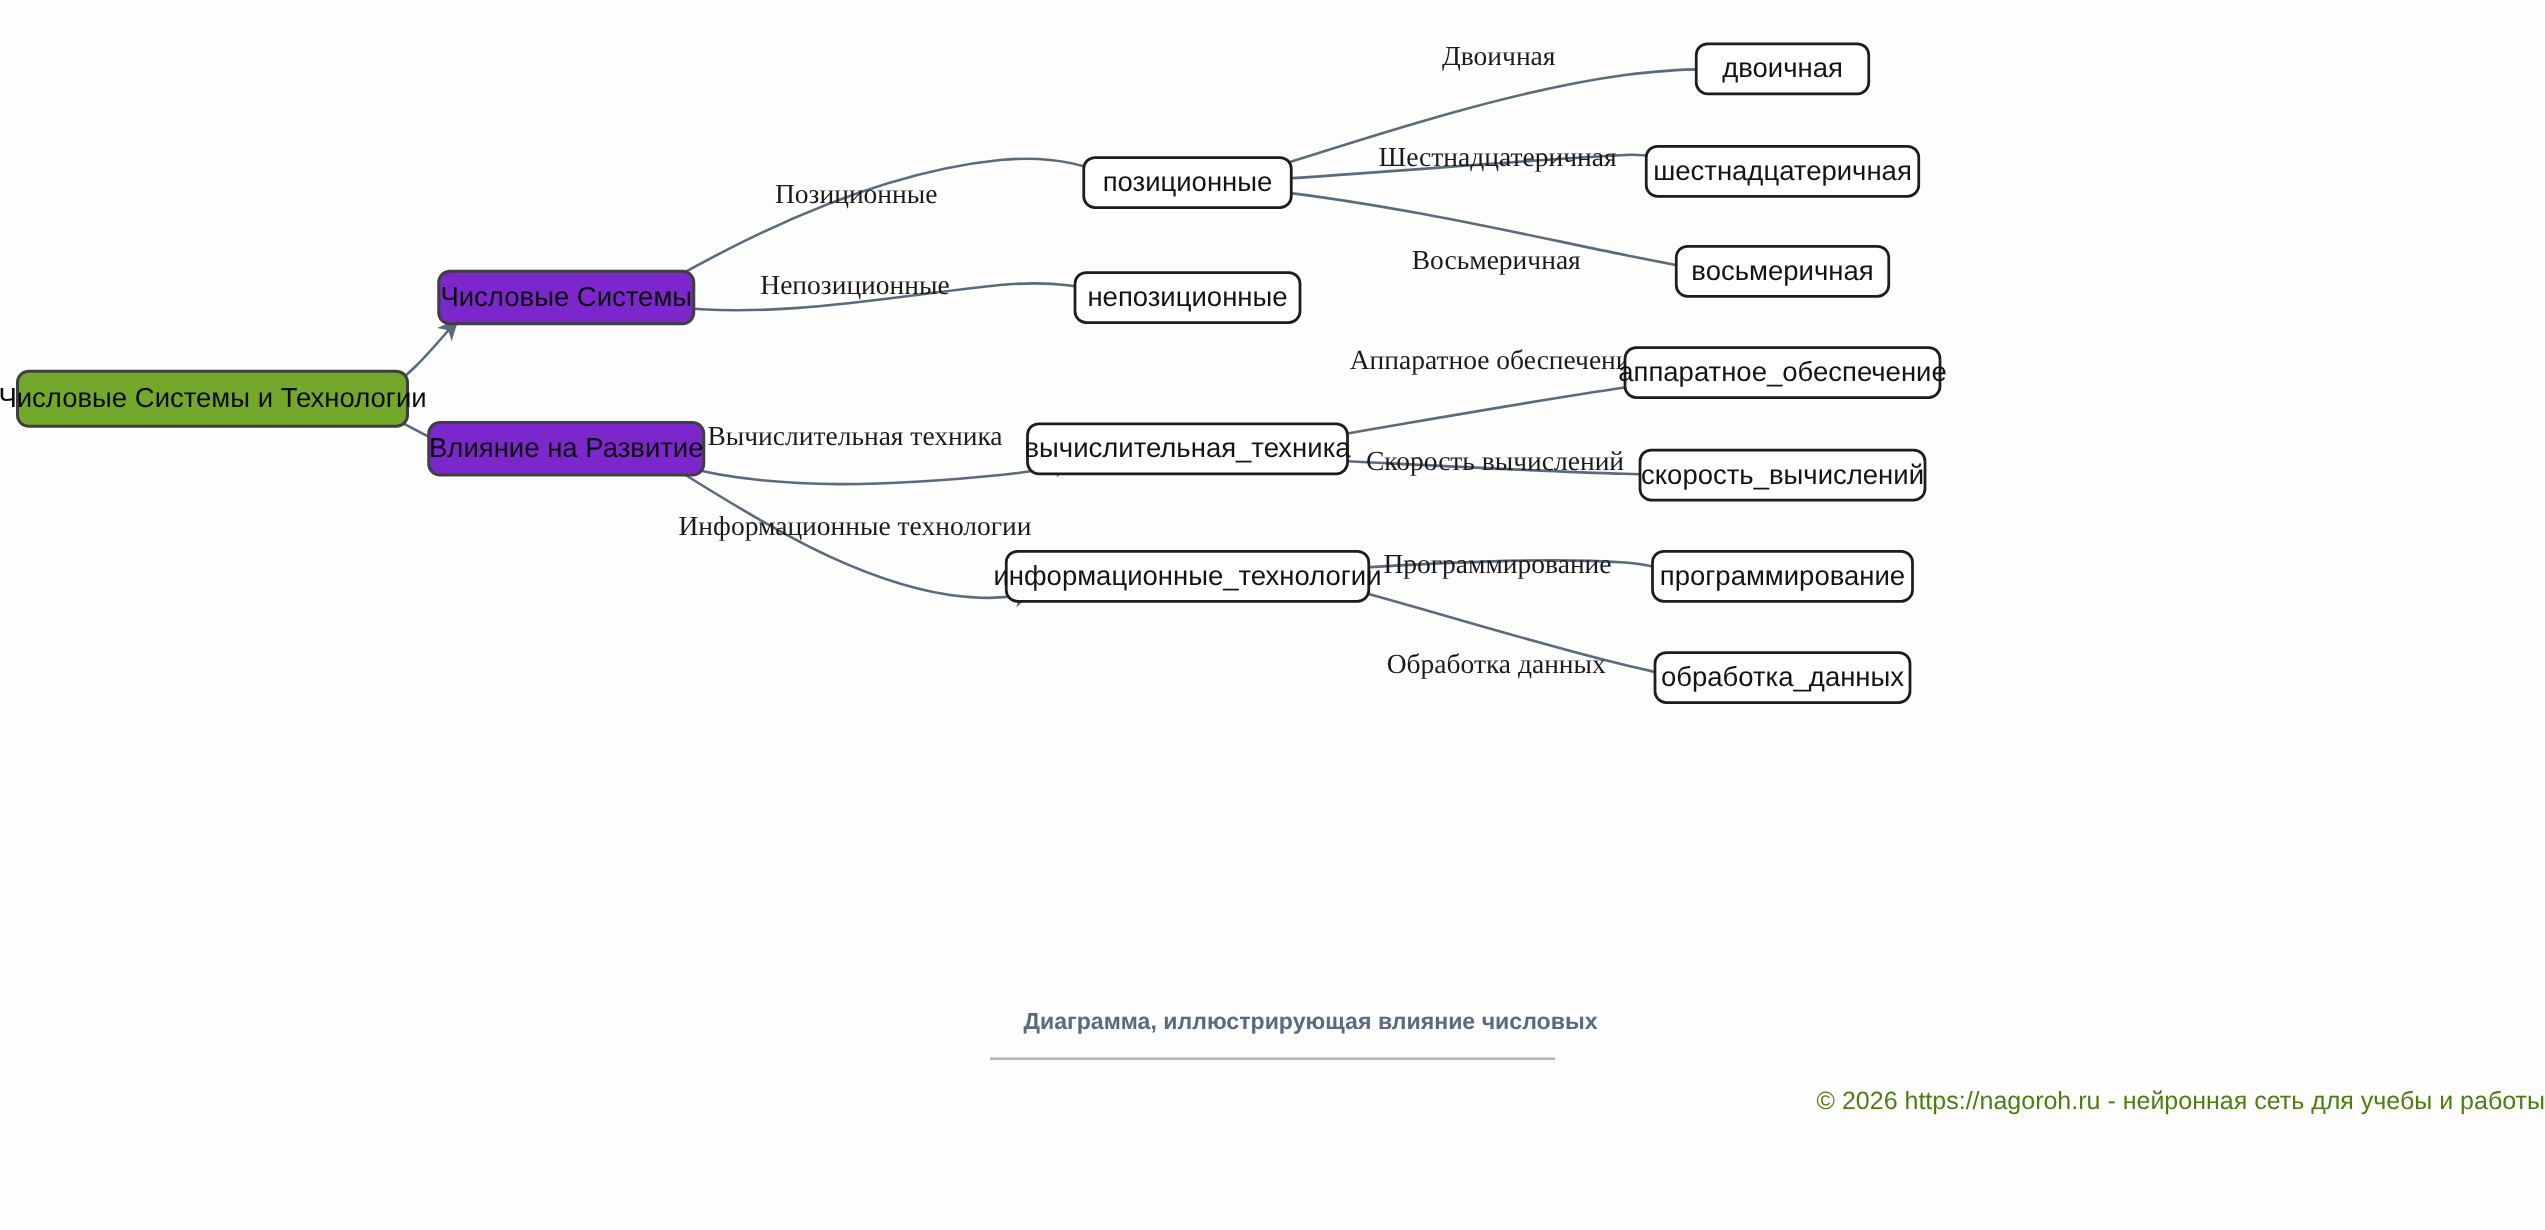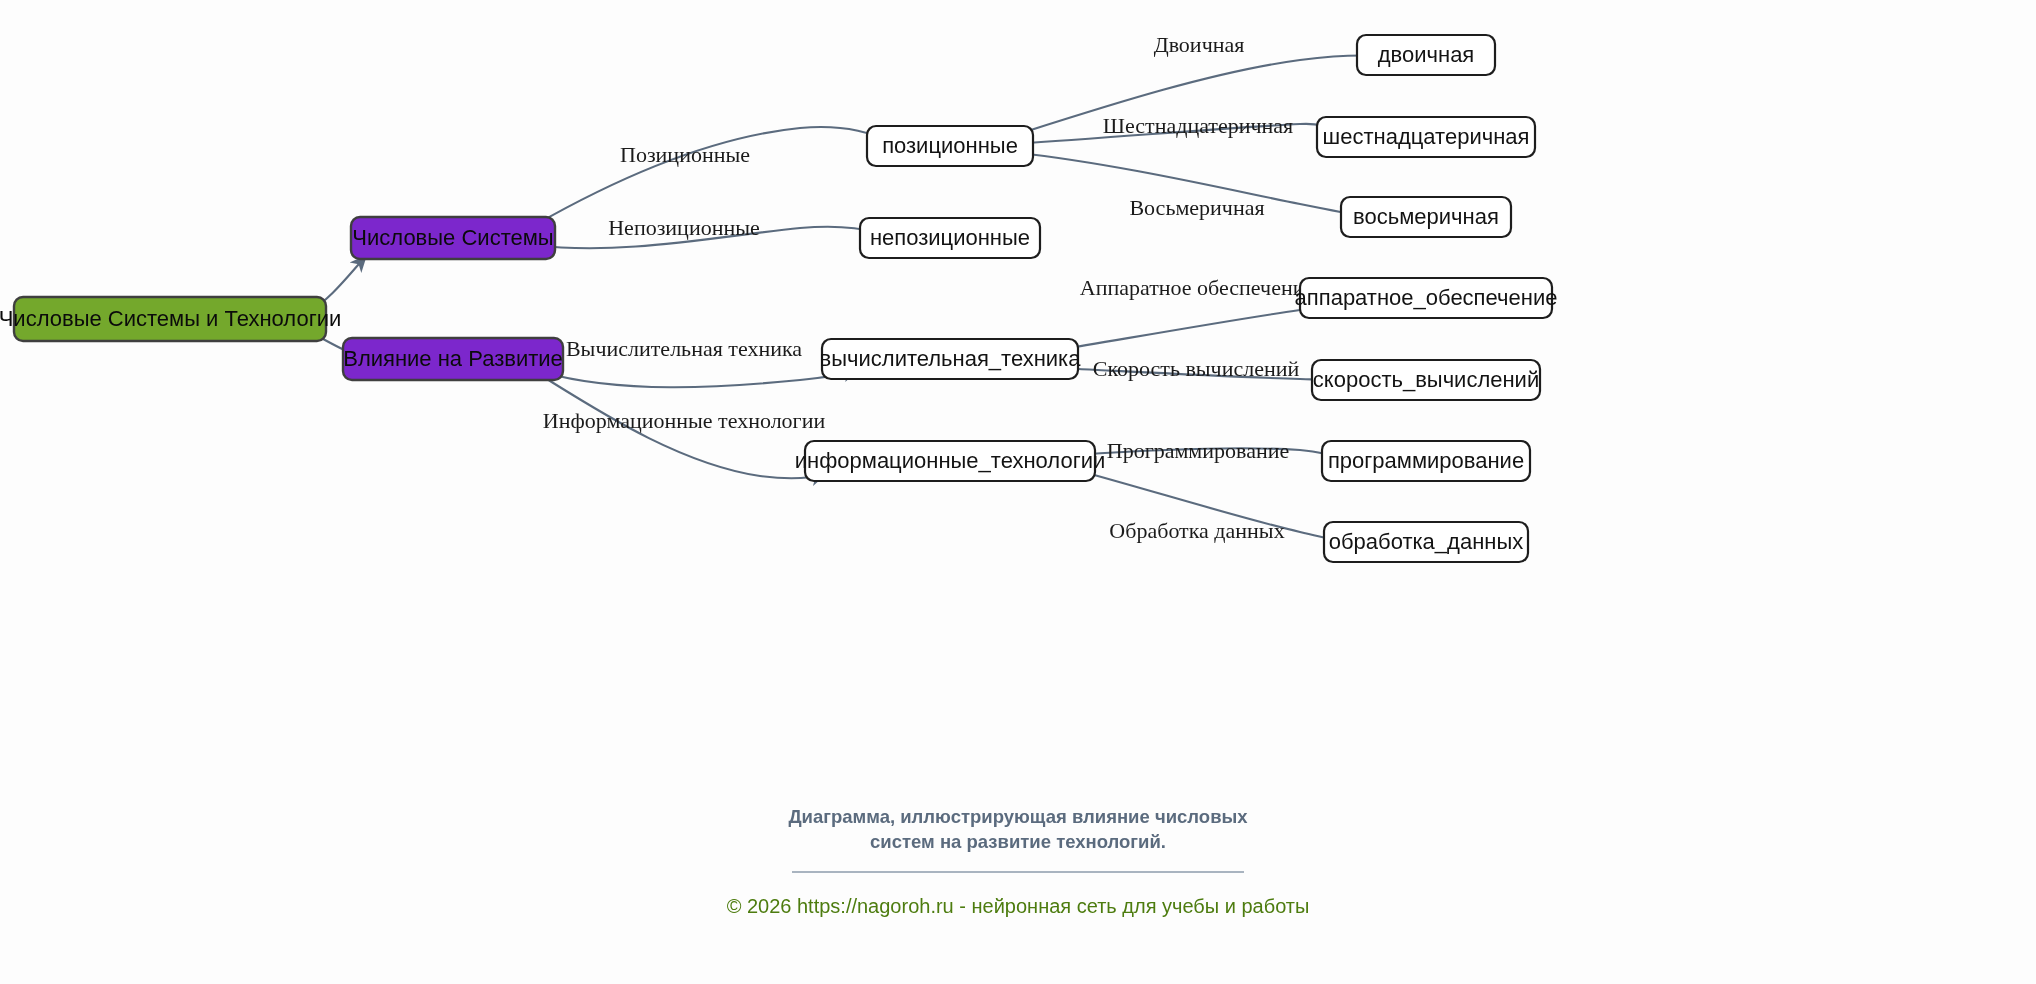--- a/index.html
+++ b/index.html
@@ -64,21 +64,21 @@
     fill: #1b1b1b;
     dominant-baseline: middle;
     text-anchor: middle;
     white-space: pre;
   }
   .caption-block {
     position: absolute;
     left: 0;
     right: 0;
     top: 805px;
-    text-align: center;
+    text-align: right;
   }
   .caption-text {
     font-family: "Liberation Sans", "DejaVu Sans", sans-serif;
     font-size: 18.5px;
     font-weight: bold;
     color: #5b6b7e;
     line-height: 1.35;
     max-width: 520px;
     margin: 0 auto;
   }
@@ -190,19 +190,18 @@
         <g>
           <rect class="node-rect" x="1324" y="522" width="204" height="40" rx="9" ry="9"></rect>
           <text class="node-label" x="1426" y="543">обработка_данных</text>
         </g>
       </g>
   </svg>
 
   <div class="caption-block">
     <div class="caption-text">
       <div>Диаграмма, иллюстрирующая влияние числовых</div>
-      <div>систем на развитие технологий.</div>
     </div>
     <div class="caption-rule"></div>
     <div class="footer-text">© 2026 https://nagoroh.ru - нейронная сеть для учебы и работы</div>
   </div>
 
 </div>
 
 </body></html>

